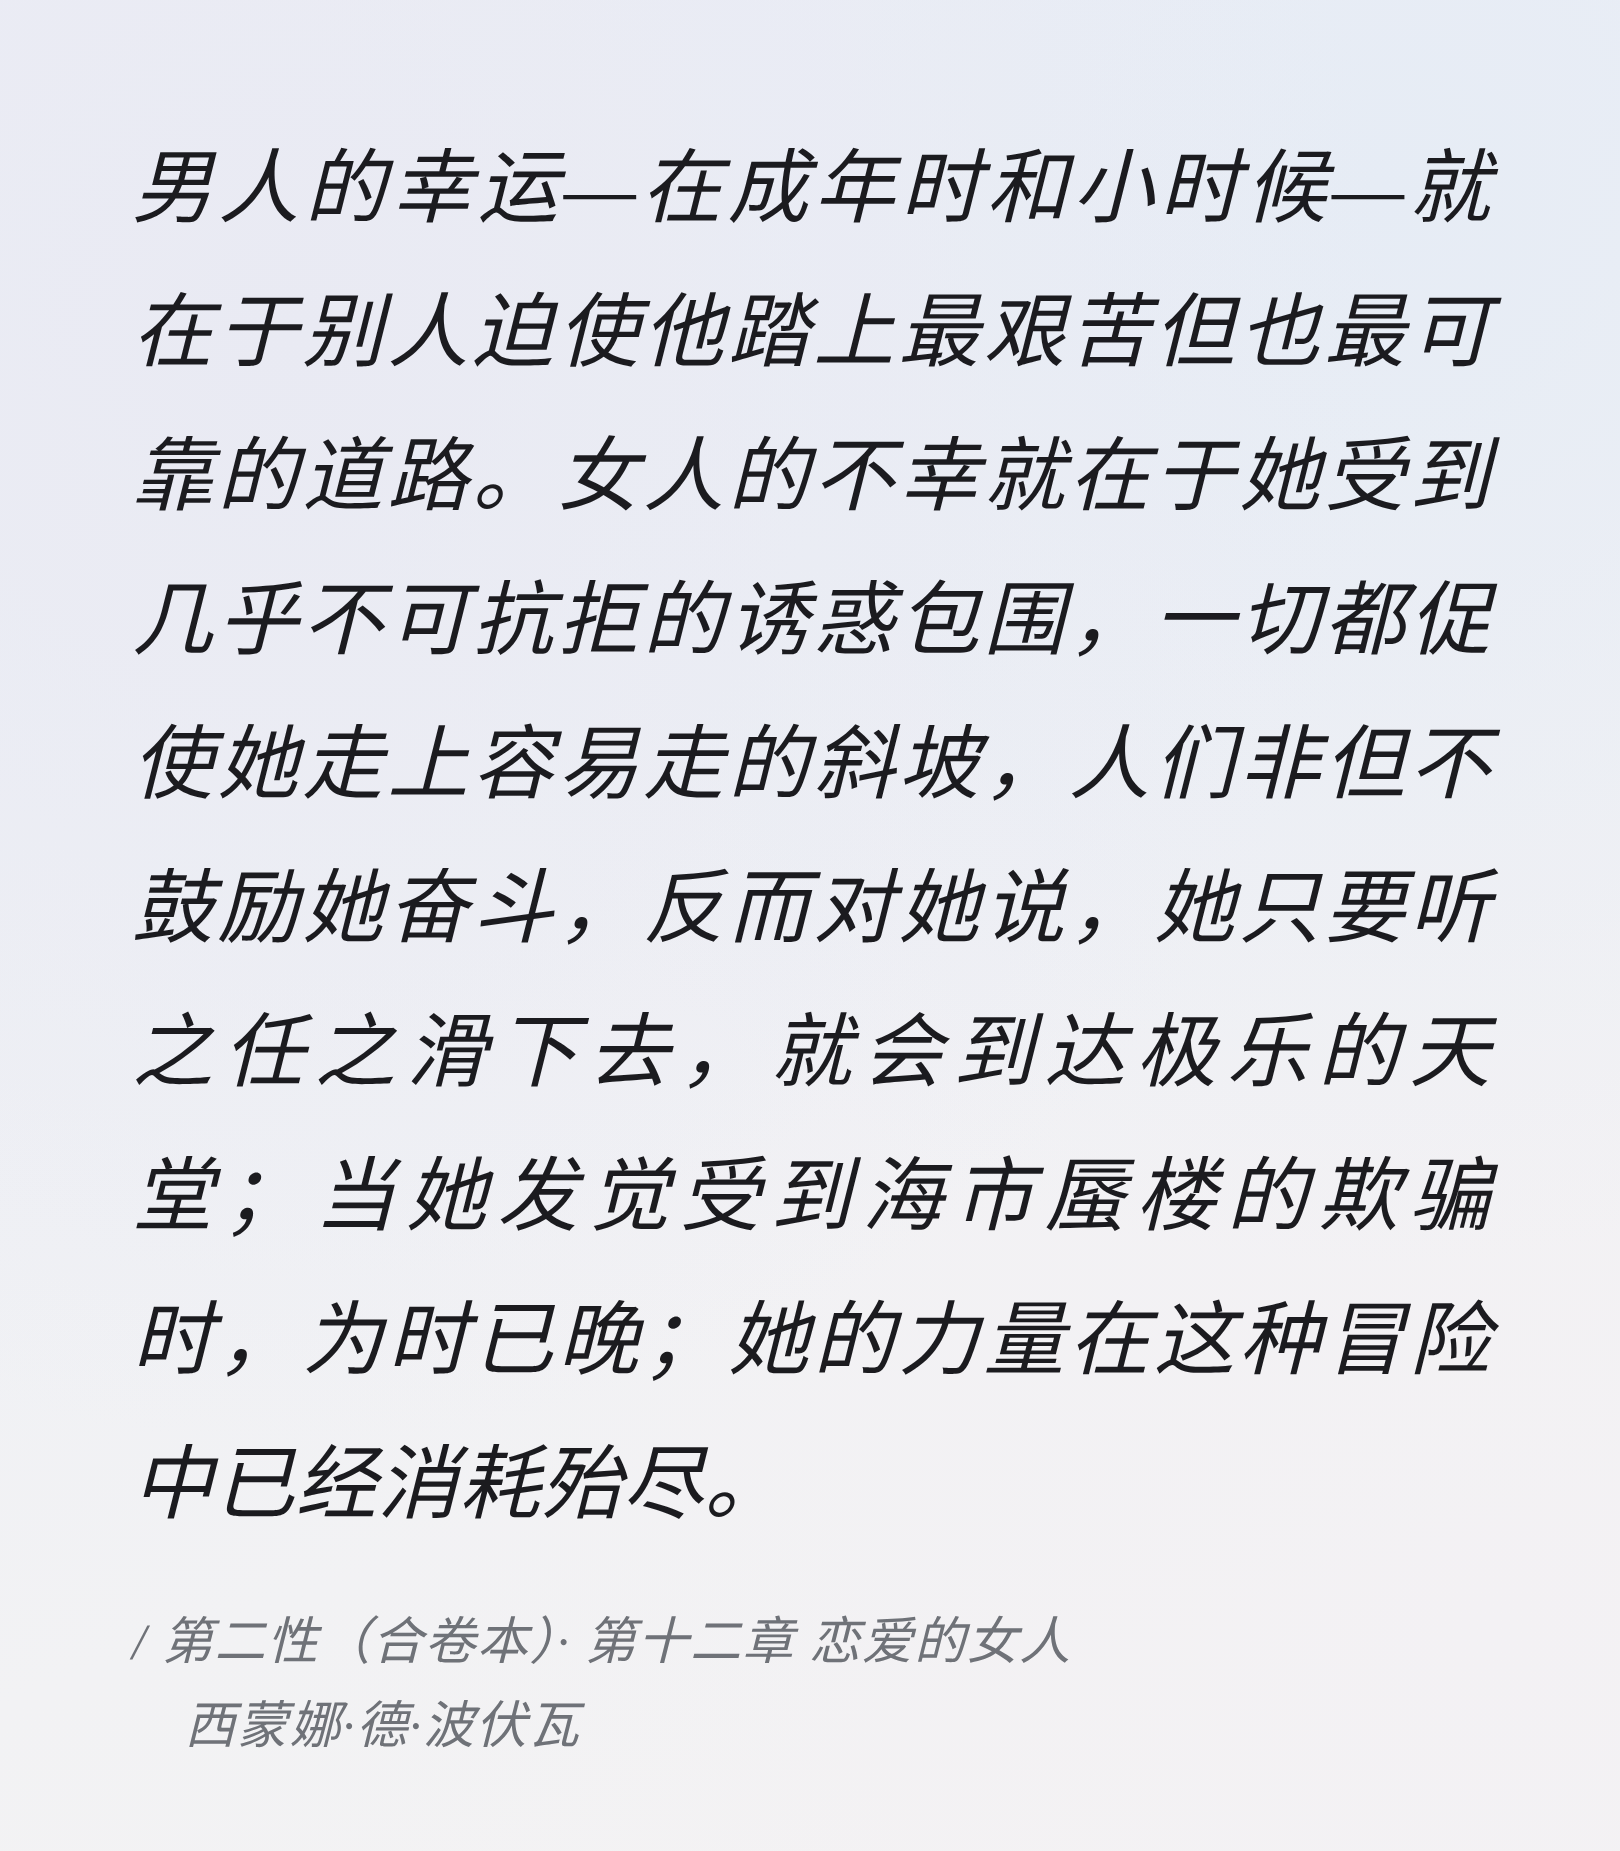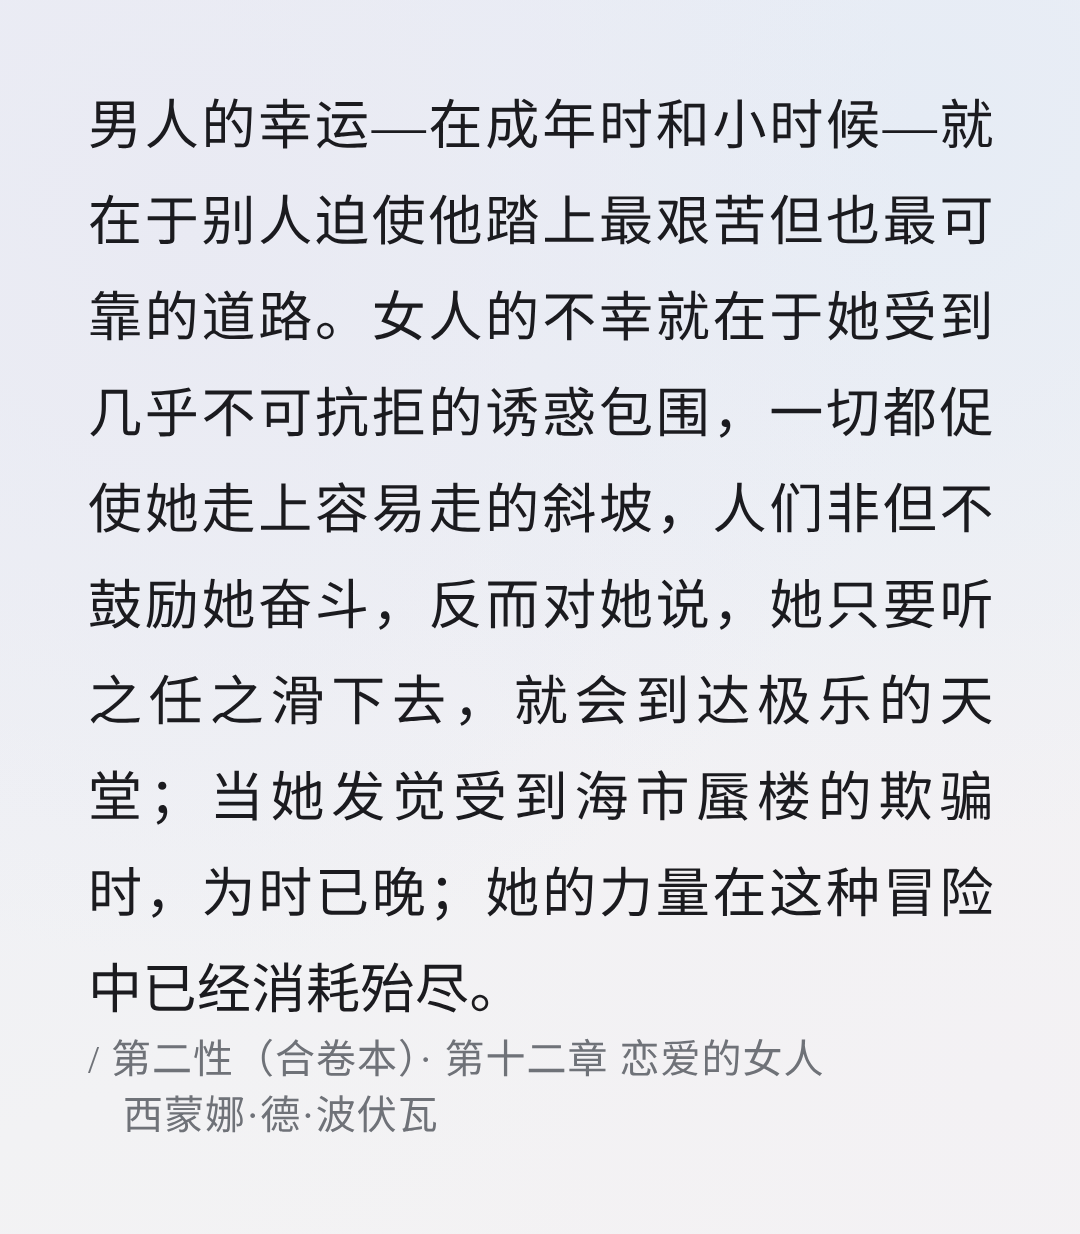--- a/index.html
+++ b/index.html
@@ -17,43 +17,44 @@
     position: relative;
     width: 1080px;
     height: 1234px;
     box-sizing: border-box;
     
     background:
       radial-gradient(circle at 18% 18%, #e9eaf3 0%, rgba(233,234,243,0) 55%),
       radial-gradient(circle at 85% 10%, #e6ecf5 0%, rgba(230,236,245,0) 50%),
       radial-gradient(circle at 92% 88%, #f3f1f4 0%, rgba(243,241,244,0) 55%),
       linear-gradient(160deg, #eceef6 0%, #eef0f5 35%, #f2f2f4 70%, #f4f3f3 100%);
+    font-style: italic;
   }
   .content {
     position: absolute;
     left: 88px;
     top: 78px;
     width: 906px;
   }
   .quote {
     font-size: 54px;
     line-height: 96px;
     color: #1b1b1f;
     text-align: justify;
     text-align-last: left;
     letter-spacing: 0.5px;
     font-weight: 400;
   }
   .attribution {
     position: absolute;
     left: 88px;
-    top: 1032px;
+    top: 1068px;
     width: 906px;
     color: #6f7278;
-    font-size: 40px;
+    font-size: 34px;
     line-height: 56px;
     letter-spacing: 1px;
   }
   .attr-line-1 {
     white-space: nowrap;
   }
   .attr-line-2 {
     margin-left: 35px;
     white-space: nowrap;
   }

